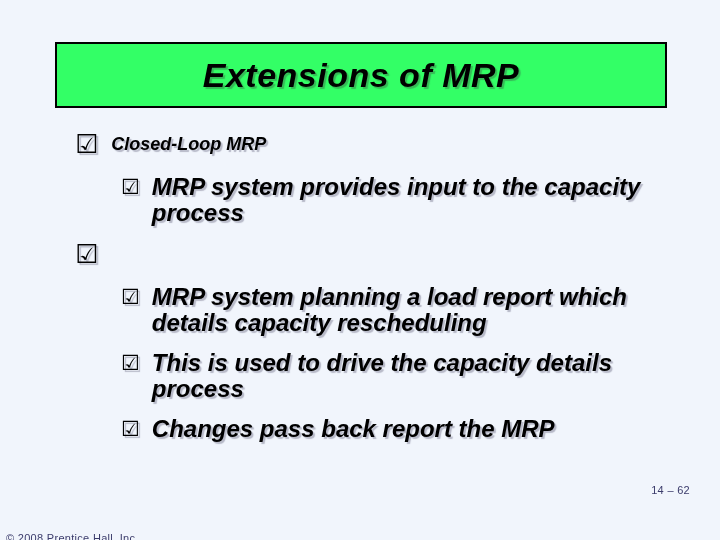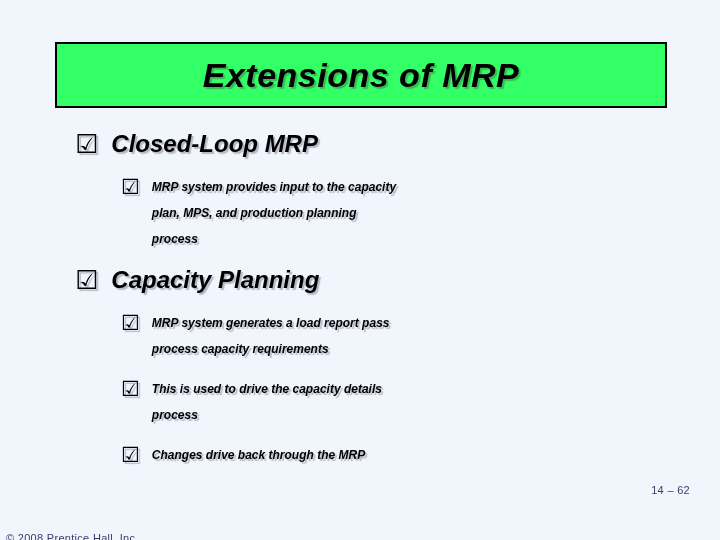--- a/index.html
+++ b/index.html
@@ -65,29 +65,29 @@
     font-size: 26px;
     line-height: 28px;
     margin-right: 13px;
   }
   .cb2 {
     font-size: 21px;
     line-height: 26px;
     margin-right: 12px;
   }
   .l1text {
-    font-size: 24px;
+    font-size: 18px;
     line-height: 28px;
     font-weight: bold;
     font-style: italic;
     text-shadow: 2px 2px 1px rgba(110,110,135,0.45);
     white-space: nowrap;
   }
   .l2text {
-    font-size: 12px;
+    font-size: 24px;
     line-height: 26px;
     font-weight: bold;
     font-style: italic;
     text-shadow: 2px 2px 1px rgba(110,110,135,0.45);
   }
   .ln {
     display: block;
     white-space: nowrap;
   }
   .footer-left {
@@ -121,50 +121,48 @@
 
     <div class="row l1">
       <span class="cb cb1">☑</span>
       <span class="l1text">Closed-Loop MRP</span>
     </div>
 
     <div class="row l2">
       <span class="cb cb2">☑</span>
       <span class="l2text">
         <span class="ln">MRP system provides input to the capacity</span>
-        <span class="ln">plan, MPS, and production planning</span>
         <span class="ln">process</span>
       </span>
     </div>
 
     <div class="row l1" style="margin-top: 8px;">
       <span class="cb cb1">☑</span>
-      <span class="l1text">Capacity Planning</span>
     </div>
 
     <div class="row l2">
       <span class="cb cb2">☑</span>
       <span class="l2text">
-        <span class="ln">MRP system generates a load report pass</span>
-        <span class="ln">process capacity requirements</span>
+        <span class="ln">MRP system planning a load report which</span>
+        <span class="ln">details capacity rescheduling</span>
       </span>
     </div>
 
     <div class="row l2">
       <span class="cb cb2">☑</span>
       <span class="l2text">
         <span class="ln">This is used to drive the capacity details</span>
         <span class="ln">process</span>
       </span>
     </div>
 
     <div class="row l2">
       <span class="cb cb2">☑</span>
       <span class="l2text">
-        <span class="ln">Changes drive back through the MRP</span>
+        <span class="ln">Changes pass back report the MRP</span>
       </span>
     </div>
 
   </div>
 
   <div class="footer-left">© 2008 Prentice Hall, Inc.</div>
   <div class="footer-right">14 – 62</div>
 
 </div>
 

